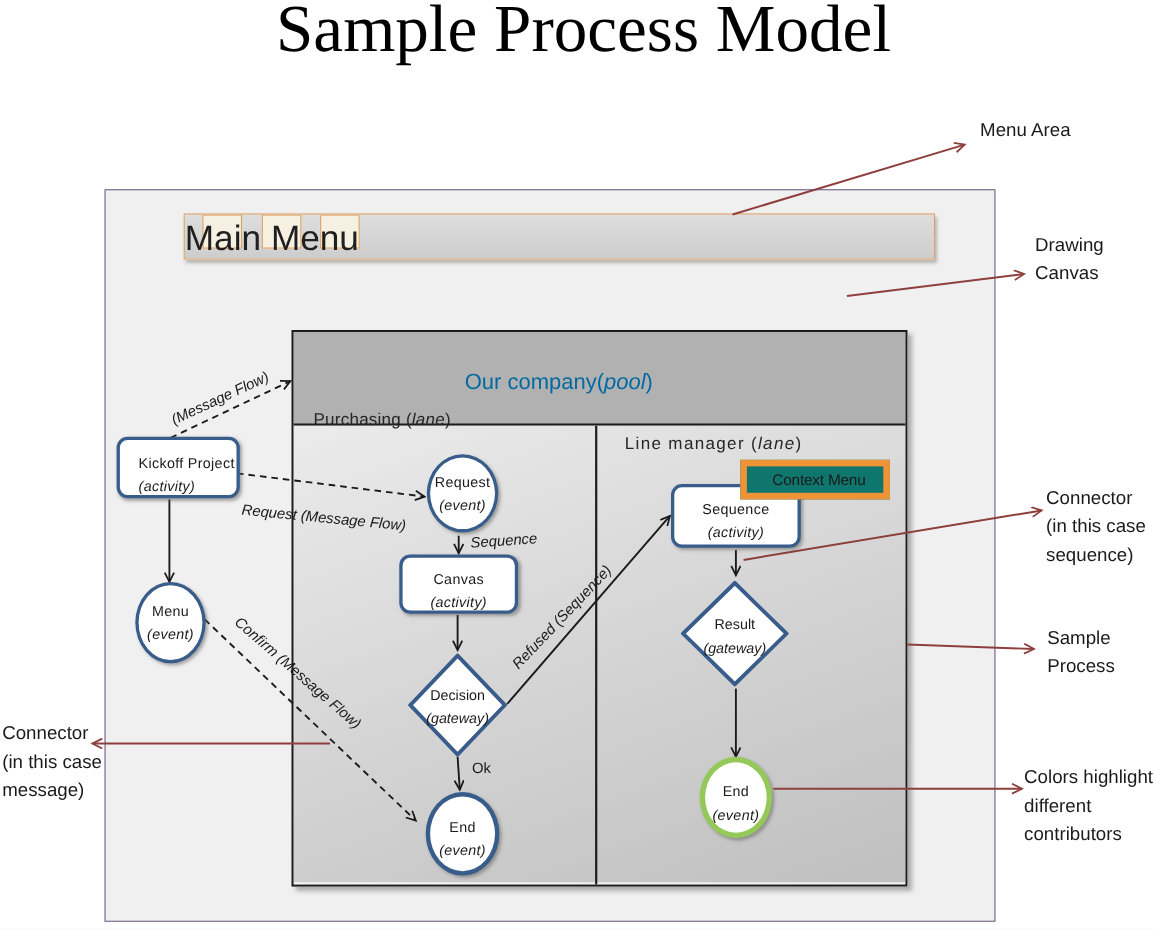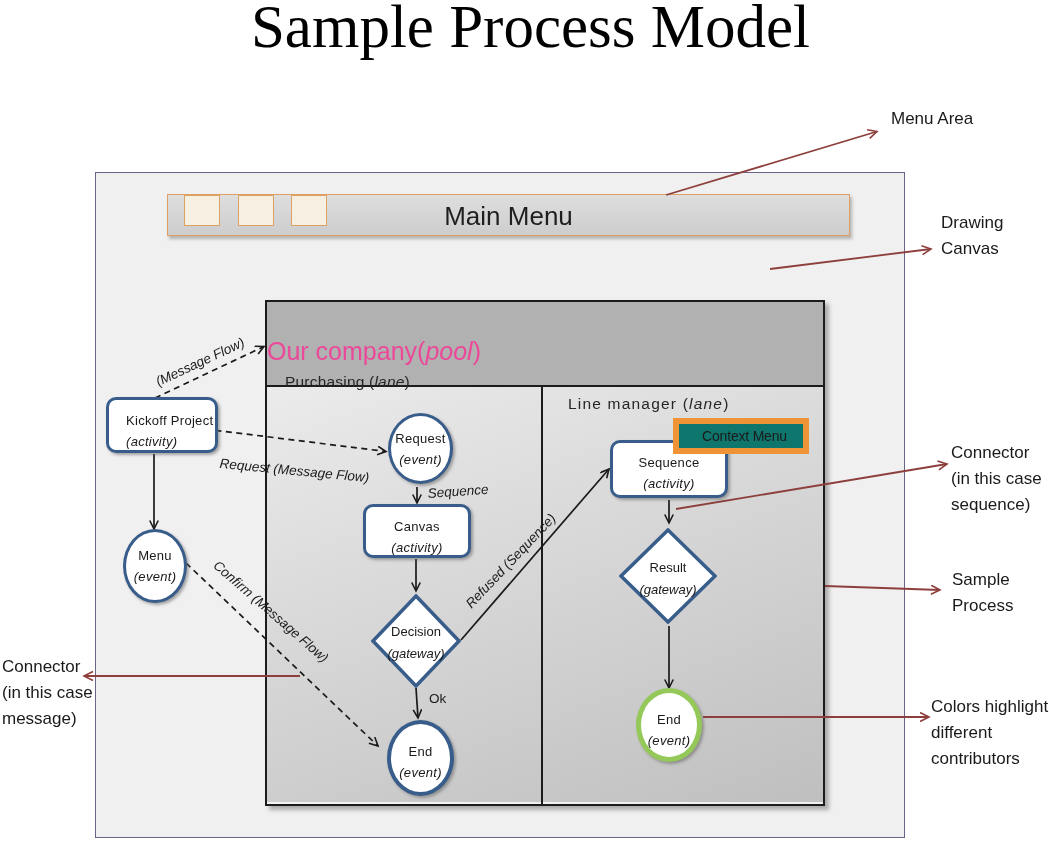--- a/index.html
+++ b/index.html
@@ -7,28 +7,28 @@
      font-family:"Liberation Sans",sans-serif;}
 .abs{position:absolute;}
 #title{position:absolute;left:0;top:-8px;width:1061px;text-align:center;
   font-family:"Liberation Serif",serif;font-size:61px;color:#000;}
 #canvas{position:absolute;left:95px;top:172px;width:808px;height:664px;
   background:#f1f0f1;border:1.5px solid #6e6287;}
 #menubar{position:absolute;left:167px;top:194px;width:681px;height:40px;
   background:linear-gradient(to bottom,#dedede,#cdcdcd);
   border:1.7px solid #dfa064;box-shadow:2px 3px 3px rgba(120,120,120,.5);}
 #menutext{position:absolute;left:0;top:0;width:100%;height:40px;line-height:42px;
-  text-align:center;font-size:26px;color:#1f1f1f;}
+  text-align:left;font-size:32px;color:#1f1f1f;}
 .sq{position:absolute;top:0px;width:34px;height:29px;background:#f5f0e1;border:1.5px solid #dca163;}
 #pool{position:absolute;left:265px;top:300px;width:556px;height:502px;
   border:2px solid #1c1c1c;box-shadow:4px 4px 4px rgba(90,90,90,.45);}
 #poolhead{position:absolute;left:0;top:0;width:556px;height:83px;background:#b1b1b1;
   border-bottom:2px solid #1c1c1c;}
-#pooltitle{position:absolute;left:0;top:35px;width:482px;
-  font-size:25px;color:#ec4899;}
+#pooltitle{position:absolute;left:0;top:35px;width:482px;text-align:center;
+  font-size:20px;color:#0369a1;}
 #lanes{position:absolute;left:0;top:85px;width:556px;height:417px;
   background:linear-gradient(160deg,#ebebeb 0%,#d9d9d9 40%,#bfbfbf 100%);box-shadow:inset 0 -2px 0 rgba(255,255,255,.75);}
 #divider{position:absolute;left:274px;top:85px;width:2px;height:417px;background:#1c1c1c;}
 .lanelabel{position:absolute;font-size:15.5px;color:#262626;}
 .shape{position:absolute;background:#fff;border:3px solid #385d8a;border-radius:10px;
   box-shadow:2px 2px 3px rgba(90,90,90,.5);
   display:flex;flex-direction:column;justify-content:center;align-items:center;
   font-size:13px;color:#1a1a1a;line-height:21px;text-align:center;letter-spacing:0.3px;}
 .circle{border-radius:50%;}
 .sidelabel{position:absolute;font-size:17px;line-height:26px;color:#1a1a1a;}

